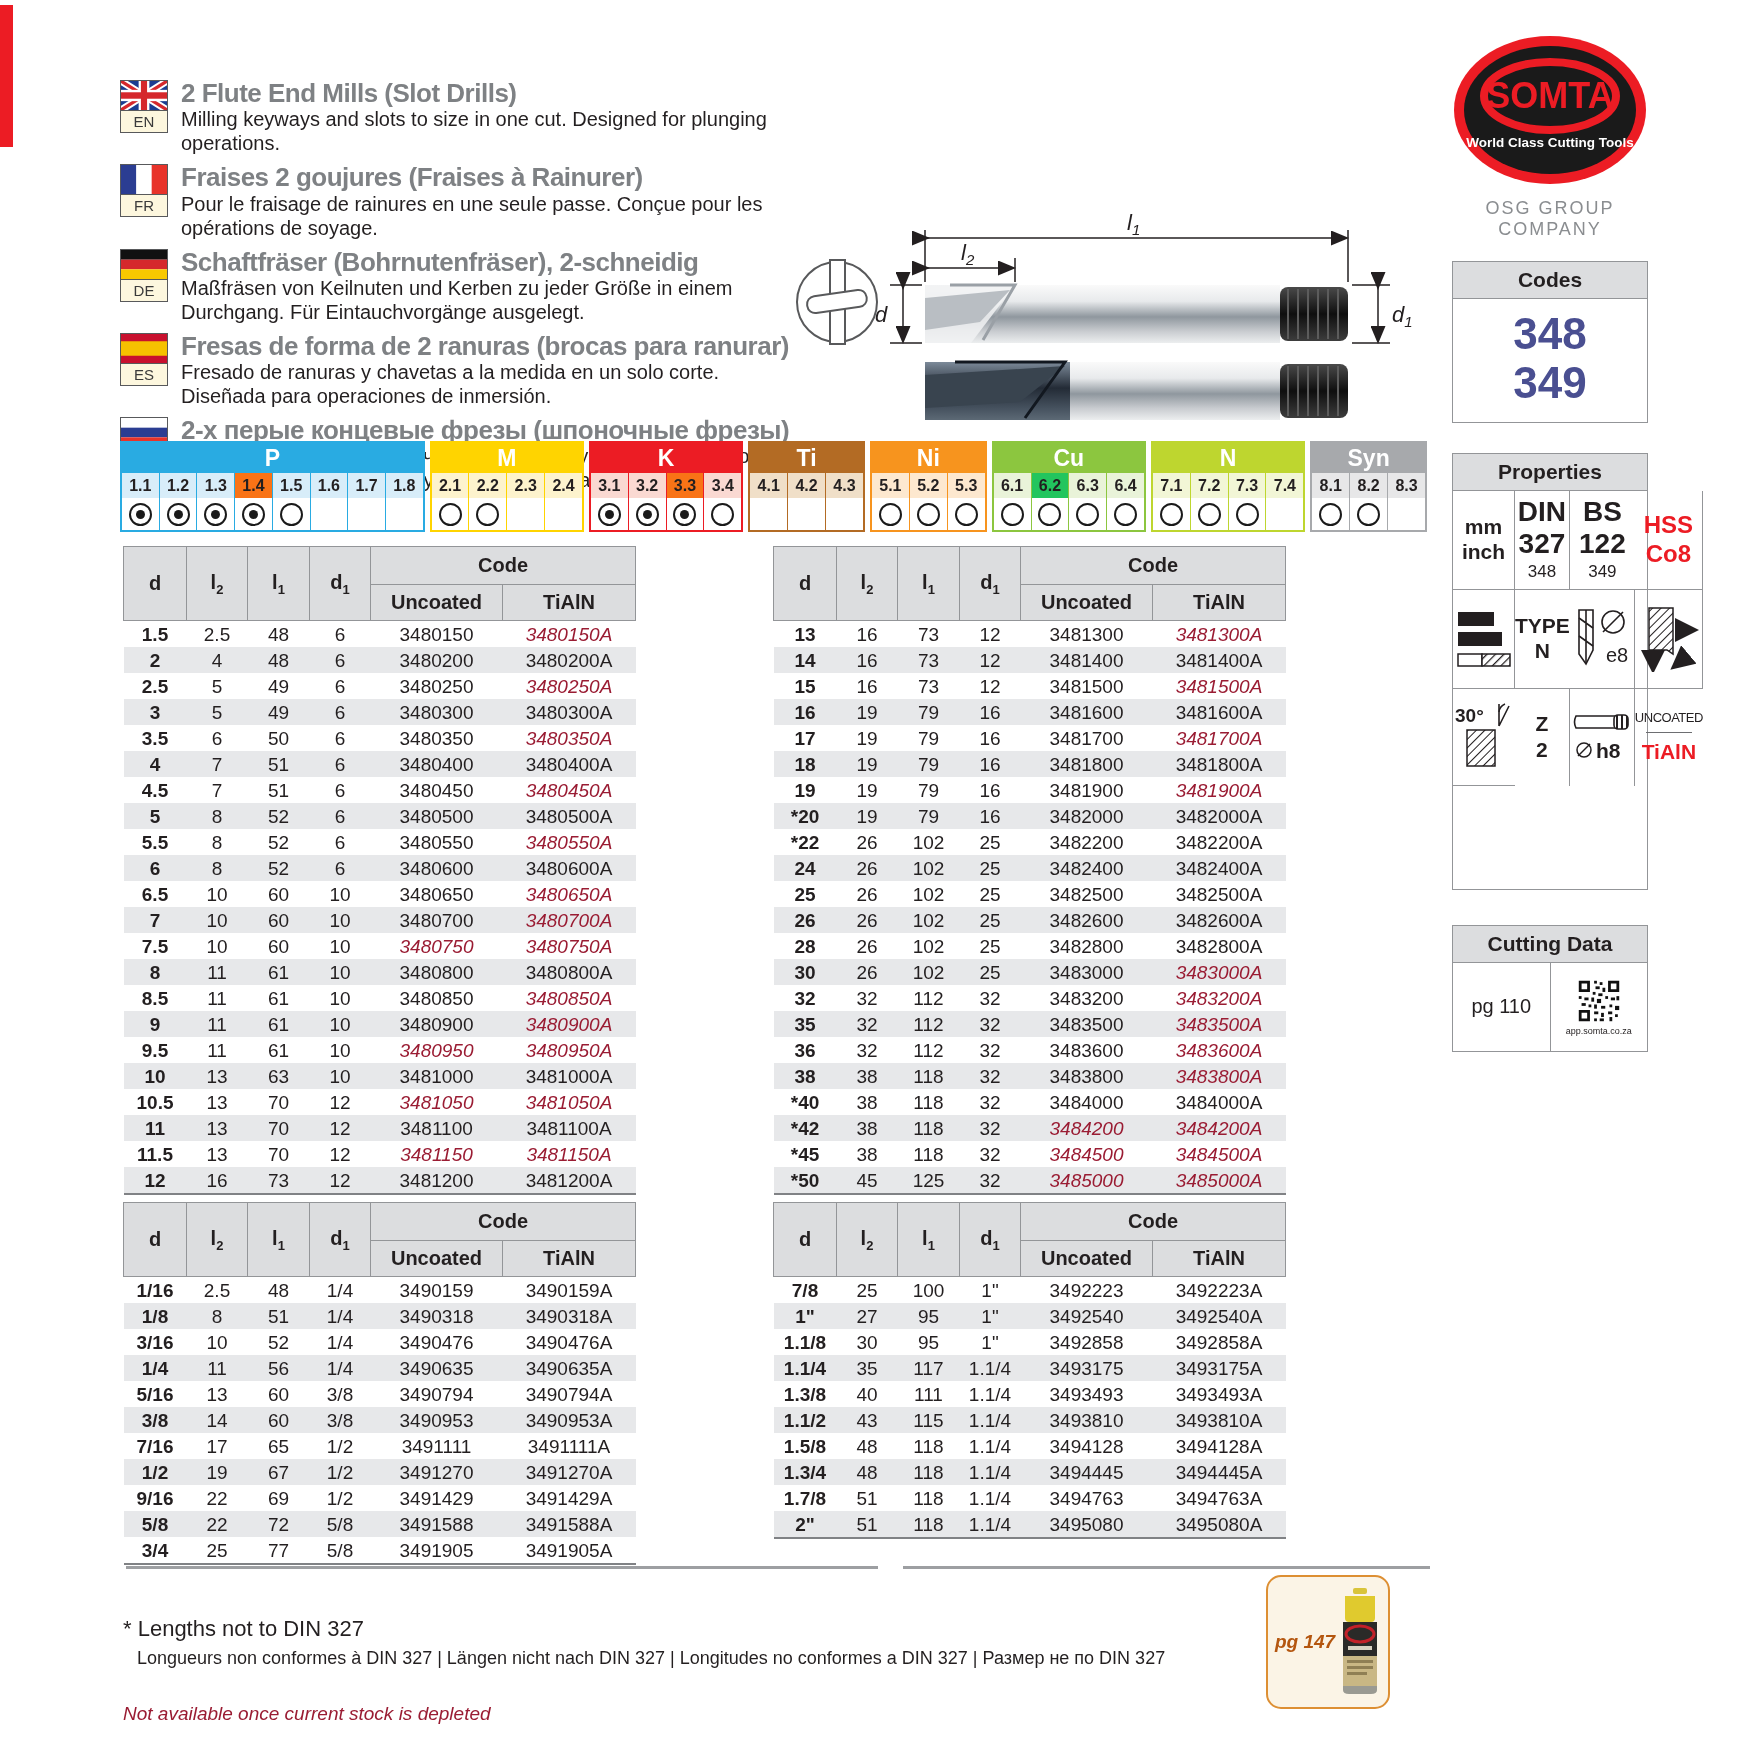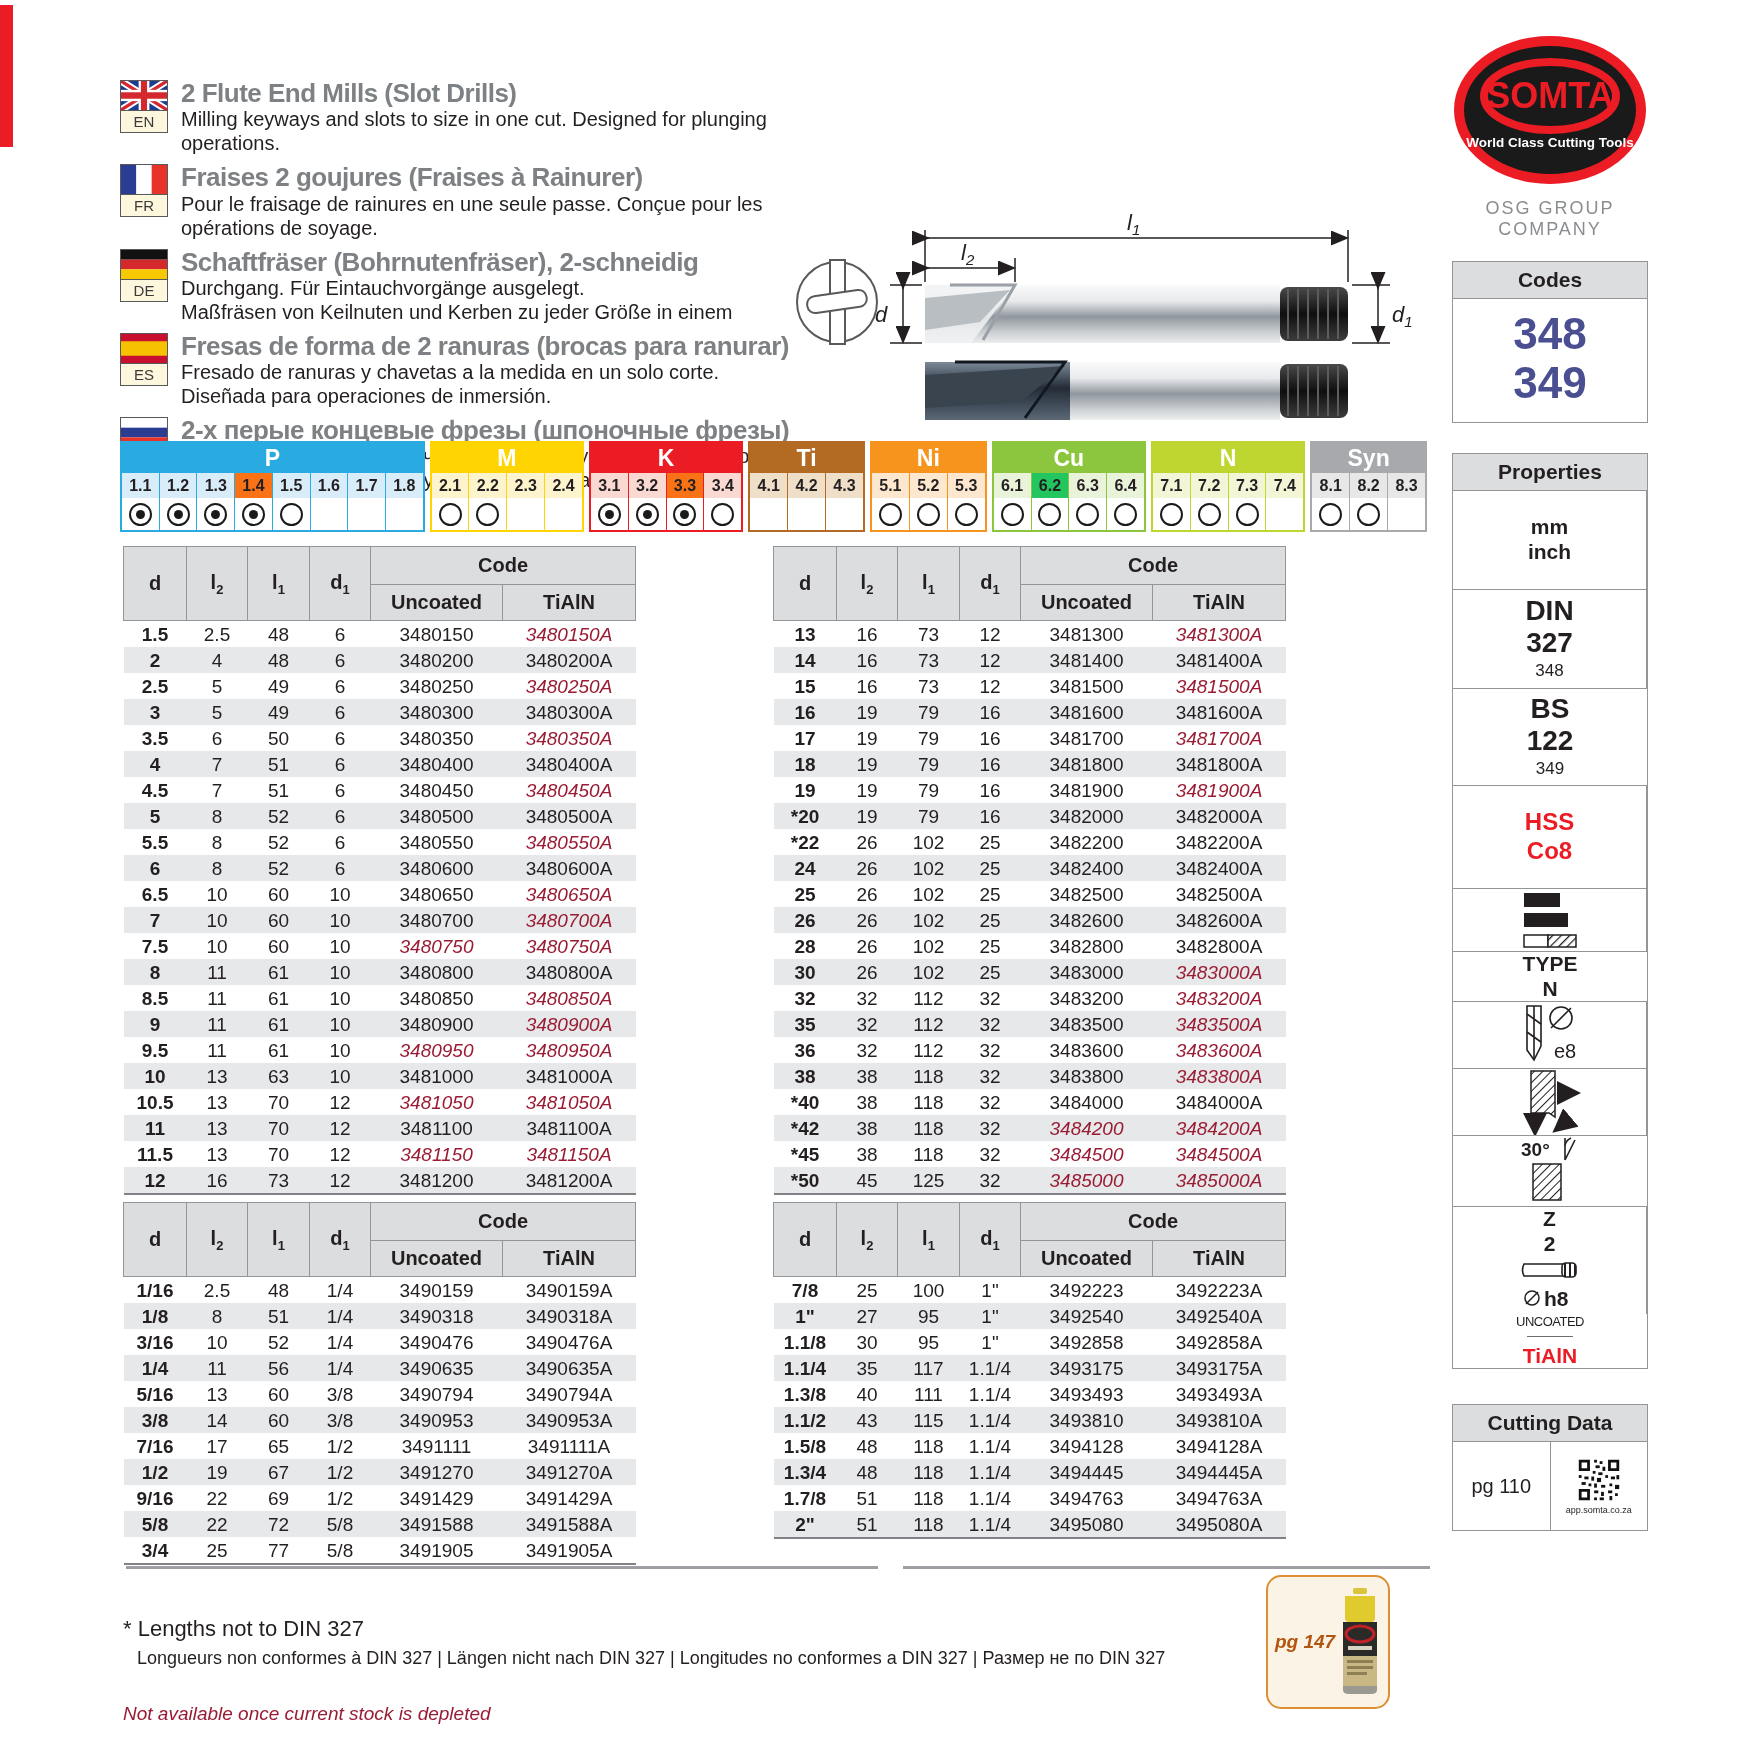--- a/index.html
+++ b/index.html
@@ -26,21 +26,21 @@
   
   .sidebar{position:absolute;left:1452px;top:34px;width:196px;}
   .company{margin-top:8px;text-align:center;font-size:18px;letter-spacing:2px;color:#8a8d90;}
   .sbox{border:1px solid #939598;background:#fff;}
   .sbox-head{background:#dcdddf;border-bottom:1px solid #939598;text-align:center;
              font-weight:bold;font-size:21px;height:36px;line-height:36px;}
   .codes-box{margin-top:21px;}
   .codes-vals{padding:10px 0 14px;text-align:center;font-weight:bold;font-size:44px;
               color:#4a4f91;line-height:1.12;}
   .props-box{margin-top:30px;}
-  .props-grid{display:grid;grid-template-columns:1fr;grid-template-rows:99px 99px 97px 103px;}
+  .props-grid{display:grid;grid-template-columns:1fr 1fr 1fr 1fr;grid-template-rows:99px 99px 97px 103px;}
   .pcell{border-right:1px solid #939598;border-bottom:1px solid #939598;display:flex;
          flex-direction:column;align-items:center;justify-content:center;text-align:center;gap:1px;}
   .pcell:nth-child(3n){border-right:none;}
   .pcell.lastrow{border-bottom:none;}
   .pb{font-weight:bold;font-size:21px;line-height:1.15;}
   .pbig{font-weight:bold;font-size:28px;line-height:1.1;}
   .psub{font-size:17px;margin-top:2px;}
   .pred{color:#ec1c24;font-weight:bold;font-size:24px;line-height:1.15;}
   .uncoated{font-size:13px;letter-spacing:-0.5px;}
   .coat-sep{width:46px;border-top:1px solid #6d6e71;margin:6px 0;}
@@ -144,22 +144,22 @@
             <svg viewBox="0 0 60 36" preserveAspectRatio="none">
               <rect width="60" height="12" fill="#111"></rect>
               <rect y="12" width="60" height="12" fill="#d5282c"></rect>
               <rect y="24" width="60" height="12" fill="#f8c800"></rect>
             </svg>
           </div>
           <div class="flaglabel">DE</div>
         </div>
         <div class="lang-text">
           <div class="lang-title">Schaftfräser (Bohrnutenfräser), 2-schneidig</div>
+          <div class="lang-desc">Maßfräsen von Keilnuten und Kerben zu jeder Größe in einem</div>
           <div class="lang-desc">Durchgang. Für Eintauchvorgänge ausgelegt.</div>
-          <div class="lang-desc">Maßfräsen von Keilnuten und Kerben zu jeder Größe in einem</div>
         </div>
       </div>
       <div class="lang-row">
         <div class="flagwrap">
           <div class="flag">
             <svg viewBox="0 0 60 36" preserveAspectRatio="none">
               <rect width="60" height="36" fill="#f6c100"></rect>
               <rect width="60" height="9" fill="#c8102e"></rect>
               <rect y="27" width="60" height="9" fill="#c8102e"></rect>
             </svg>

